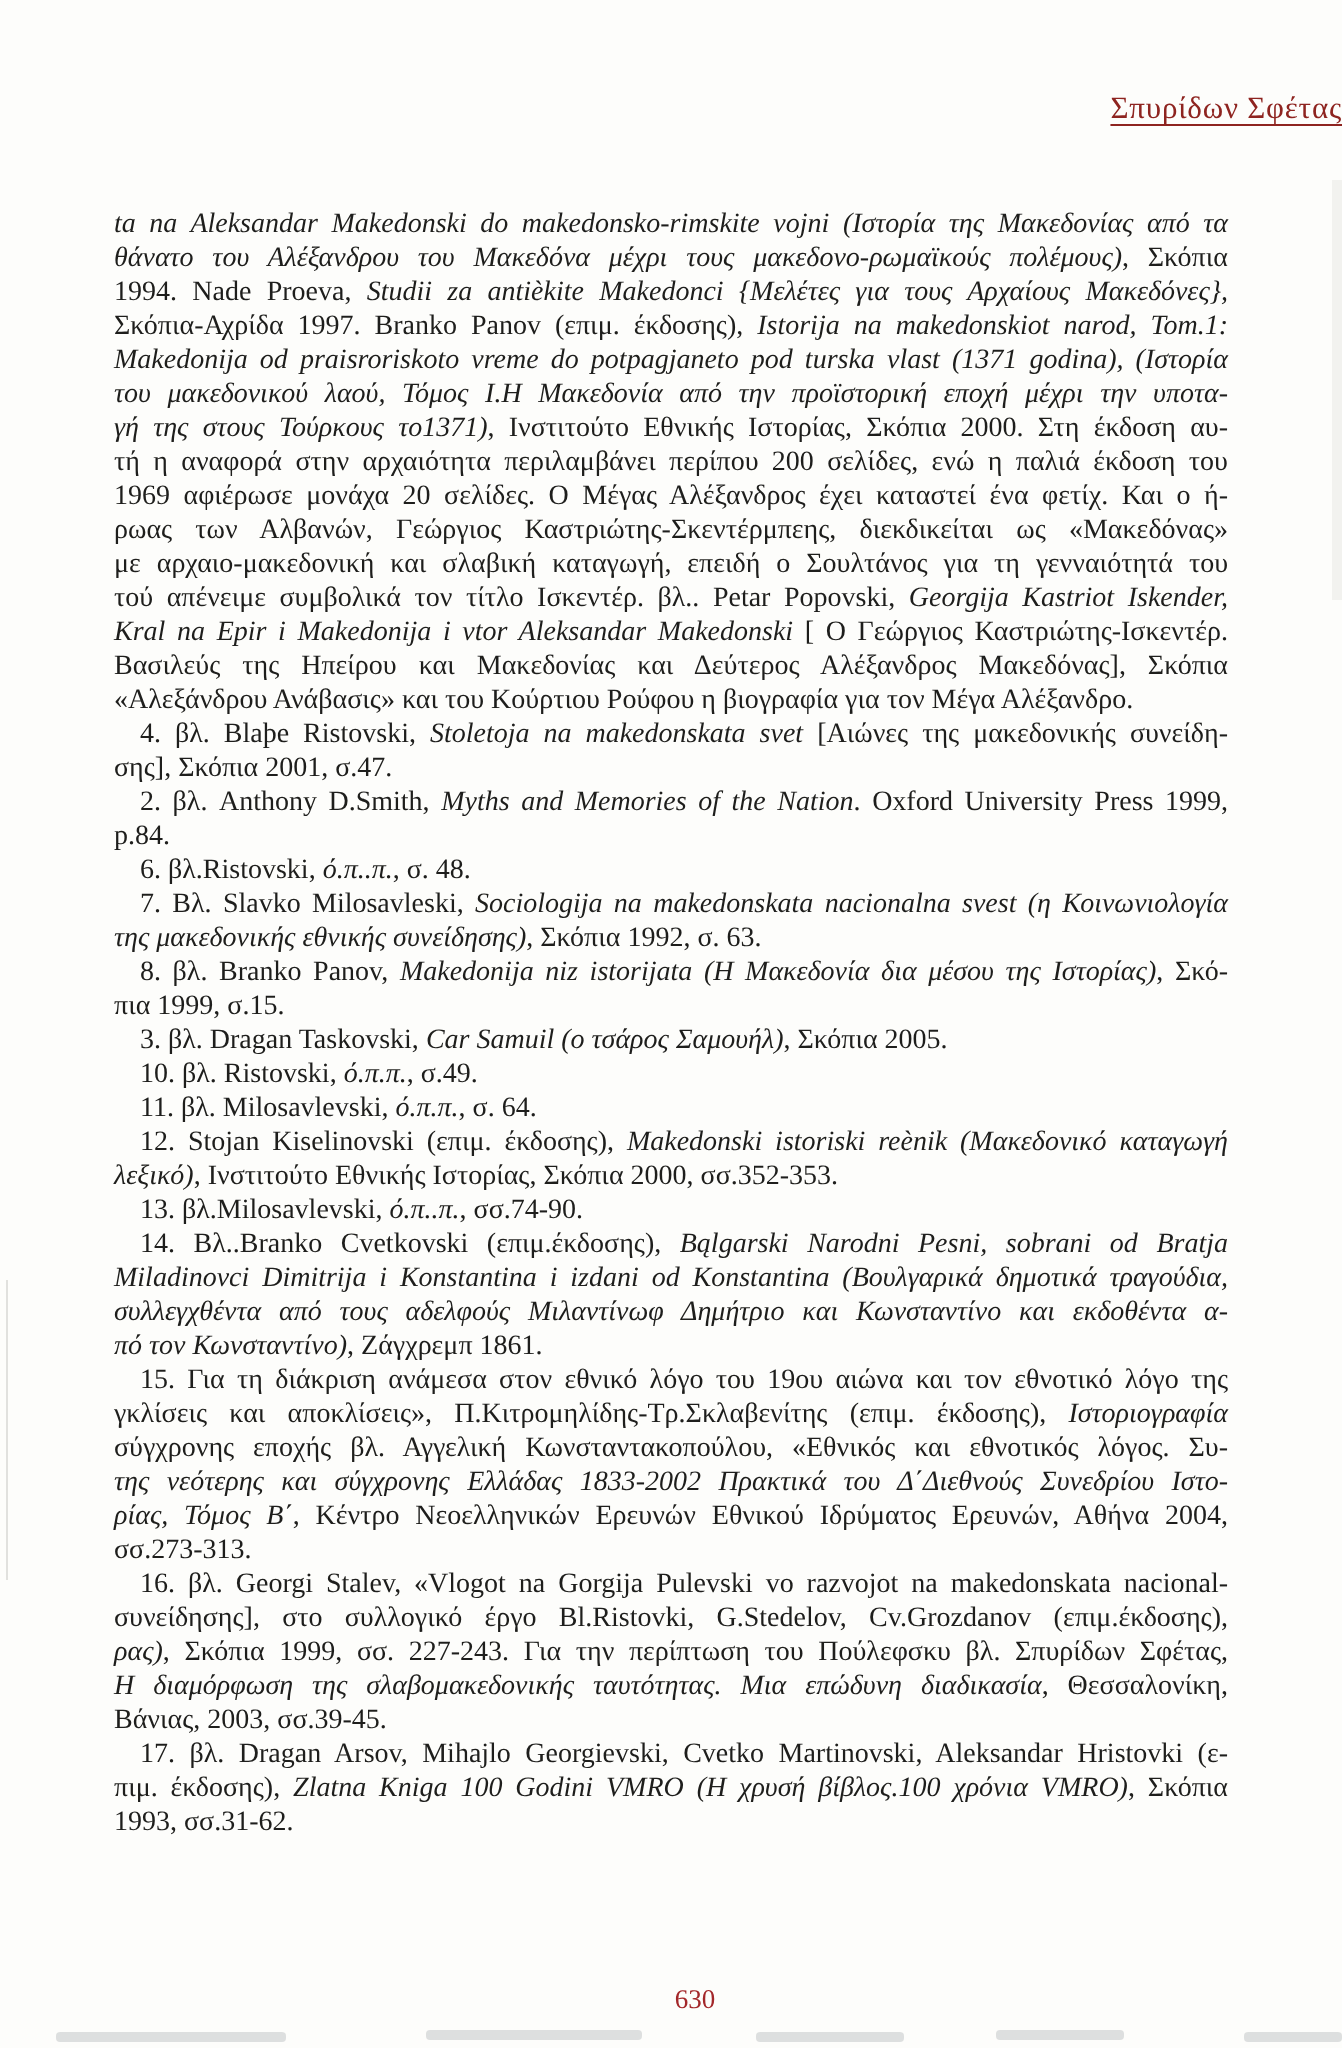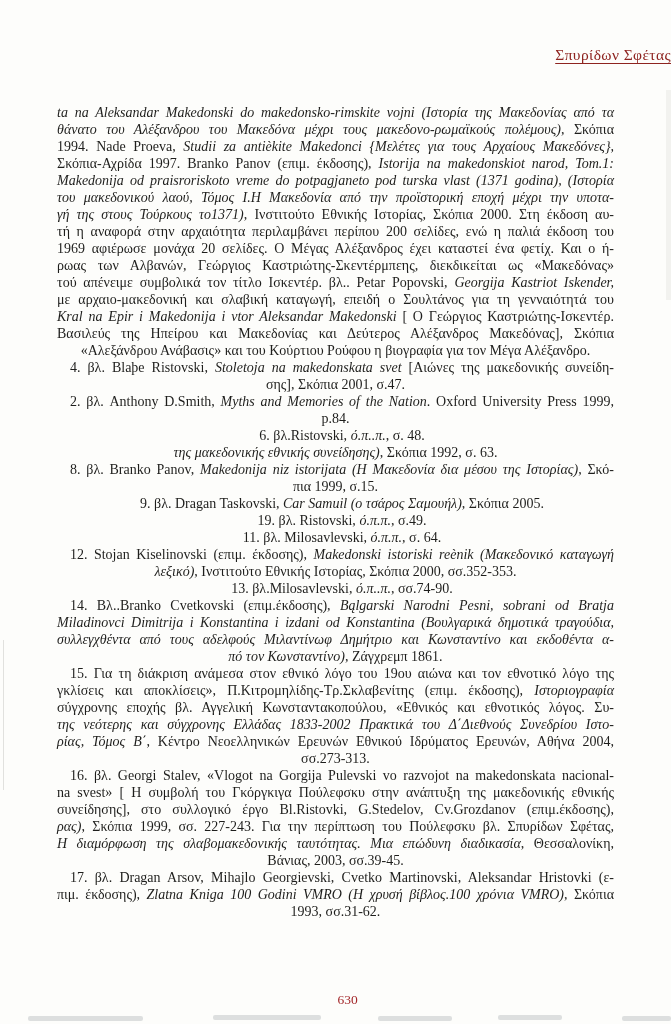--- a/index.html
+++ b/index.html
@@ -34,21 +34,21 @@
   .footnotes {
     position: absolute;
     top: 104px;
     left: 57px;
     width: 557px;
     font-size: 14px;
     line-height: 17px;
     text-rendering: optimizeLegibility;
   }
   .line {
-    text-align: center;
+    text-align: left;
   }
   .line.jfull {
     text-align: justify;
     text-align-last: justify;
   }
   .line.ind {
     text-indent: 13px;
   }
   .it { font-style: italic; }
   .pagenum {
@@ -99,51 +99,51 @@
       <div class="line jfull"><span class="it">ta na Aleksandar Makedonski do makedonsko-rimskite vojni (Ιστορία της Μακεδονίας από τα</span></div>
       <div class="line jfull"><span class="it">θάνατο του Αλέξανδρου του Μακεδόνα μέχρι τους μακεδονο-ρωμαϊκούς πολέμους)</span><span>, Σκόπια</span></div>
       <div class="line jfull"><span>1994. Nade Proeva, </span><span class="it">Studii za antièkite Makedonci {Μελέτες για τους Αρχαίους Μακεδόνες},</span></div>
       <div class="line jfull"><span>Σκόπια-Αχρίδα 1997. Branko Panov (επιμ. έκδοσης), </span><span class="it">Istorija na makedonskiot narod, Tom.1:</span></div>
       <div class="line jfull"><span class="it">Makedonija od praisroriskoto vreme do potpagjaneto pod turska vlast (1371 godina), (Ιστορία</span></div>
       <div class="line jfull"><span class="it">του μακεδονικού λαού, Τόμος Ι.Η Μακεδονία από την προϊστορική εποχή μέχρι την υποτα-</span></div>
       <div class="line jfull"><span class="it">γή της στους Τούρκους το1371)</span><span>, Ινστιτούτο Εθνικής Ιστορίας, Σκόπια 2000. Στη έκδοση αυ-</span></div>
       <div class="line jfull"><span>τή η αναφορά στην αρχαιότητα περιλαμβάνει περίπου 200 σελίδες, ενώ η παλιά έκδοση του</span></div>
       <div class="line jfull"><span>1969 αφιέρωσε μονάχα 20 σελίδες. Ο Μέγας Αλέξανδρος έχει καταστεί ένα φετίχ. Και ο ή-</span></div>
       <div class="line jfull"><span>ρωας των Αλβανών, Γεώργιος Καστριώτης-Σκεντέρμπεης, διεκδικείται ως «Μακεδόνας»</span></div>
+      <div class="line jfull"><span>με αρχαιο-μακεδονική και σλαβική καταγωγή, επειδή ο Σουλτάνος για τη γενναιότητά του</span></div>
       <div class="line jfull"><span>τού απένειμε συμβολικά τον τίτλο Ισκεντέρ. βλ.. Petar Popovski, </span><span class="it">Georgija Kastriot Iskender,</span></div>
-      <div class="line jfull"><span>με αρχαιο-μακεδονική και σλαβική καταγωγή, επειδή ο Σουλτάνος για τη γενναιότητά του</span></div>
       <div class="line jfull"><span class="it">Kral na Epir i Makedonija i vtor Aleksandar Makedonski</span><span> [ Ο Γεώργιος Καστριώτης-Ισκεντέρ.</span></div>
       <div class="line jfull"><span>Βασιλεύς της Ηπείρου και Μακεδονίας και Δεύτερος Αλέξανδρος Μακεδόνας], Σκόπια</span></div>
       <div class="line"><span>«Αλεξάνδρου Ανάβασις» και του Κούρτιου Ρούφου η βιογραφία για τον Μέγα Αλέξανδρο.</span></div>
       <div class="line ind jfull"><span>4. βλ. Blaþe Ristovski, </span><span class="it">Stoletoja na makedonskata svet</span><span> [Αιώνες της μακεδονικής συνείδη-</span></div>
       <div class="line"><span>σης], Σκόπια 2001, σ.47.</span></div>
       <div class="line ind jfull"><span>2. βλ. Anthony D.Smith, </span><span class="it">Myths and Memories of the Nation</span><span>. Oxford University Press 1999,</span></div>
       <div class="line"><span>p.84.</span></div>
       <div class="line ind"><span>6. βλ.Ristovski, </span><span class="it">ό.π..π.</span><span>, σ. 48.</span></div>
+      <div class="line ind jfull"><span>7. Βλ. Slavko Milosavleski, </span><span class="it">Sociologija na makedonskata nacionalna svest (η Κοινωνιολογία</span></div>
       <div class="line"><span class="it">της μακεδονικής εθνικής συνείδησης)</span><span>, Σκόπια 1992, σ. 63.</span></div>
       <div class="line ind jfull"><span>8. βλ. Branko Panov, </span><span class="it">Makedonija niz istorijata (Η Μακεδονία δια μέσου της Ιστορίας)</span><span>, Σκό-</span></div>
       <div class="line"><span>πια 1999, σ.15.</span></div>
-      <div class="line ind"><span>9. βλ. Dragan Taskovski, </span><span class="it">Car Samuil (ο τσάρος Σαμουήλ)</span><span>, Σκόπια 2005.</span></div>
-      <div class="line ind"><span>19. βλ. Ristovski, </span><span class="it">ό.π.π.</span><span>, σ.49.</span></div>
+      <div class="line ind"><span>3. βλ. Dragan Taskovski, </span><span class="it">Car Samuil (ο τσάρος Σαμουήλ)</span><span>, Σκόπια 2005.</span></div>
+      <div class="line ind"><span>10. βλ. Ristovski, </span><span class="it">ό.π.π.</span><span>, σ.49.</span></div>
       <div class="line ind"><span>11. βλ. Milosavlevski, </span><span class="it">ό.π.π.</span><span>, σ. 64.</span></div>
       <div class="line ind jfull"><span>12. Stojan Kiselinovski (επιμ. έκδοσης), </span><span class="it">Makedonski istoriski reènik (Μακεδονικό καταγωγή</span></div>
       <div class="line"><span class="it">λεξικό)</span><span>, Ινστιτούτο Εθνικής Ιστορίας, Σκόπια 2000, σσ.352-353.</span></div>
       <div class="line ind"><span>13. βλ.Milosavlevski, </span><span class="it">ό.π..π.</span><span>, σσ.74-90.</span></div>
       <div class="line ind jfull"><span>14. Βλ..Branko Cvetkovski (επιμ.έκδοσης), </span><span class="it">Bąlgarski Narodni Pesni, sobrani od Bratja</span></div>
       <div class="line jfull"><span class="it">Miladinovci Dimitrija i Konstantina i izdani od Konstantina (Βουλγαρικά δημοτικά τραγούδια,</span></div>
       <div class="line jfull"><span class="it">συλλεγχθέντα από τους αδελφούς Μιλαντίνωφ Δημήτριο και Κωνσταντίνο και εκδοθέντα α-</span></div>
       <div class="line"><span class="it">πό τον Κωνσταντίνο)</span><span>, Ζάγχρεμπ 1861.</span></div>
       <div class="line ind jfull"><span>15. Για τη διάκριση ανάμεσα στον εθνικό λόγο του 19ου αιώνα και τον εθνοτικό λόγο της</span></div>
       <div class="line jfull"><span>γκλίσεις και αποκλίσεις», Π.Κιτρομηλίδης-Τρ.Σκλαβενίτης (επιμ. έκδοσης), </span><span class="it">Ιστοριογραφία</span></div>
       <div class="line jfull"><span>σύγχρονης εποχής βλ. Αγγελική Κωνσταντακοπούλου, «Εθνικός και εθνοτικός λόγος. Συ-</span></div>
       <div class="line jfull"><span class="it">της νεότερης και σύγχρονης Ελλάδας 1833-2002 Πρακτικά του Δ΄Διεθνούς Συνεδρίου Ιστο-</span></div>
       <div class="line jfull"><span class="it">ρίας, Τόμος Β΄</span><span>, Κέντρο Νεοελληνικών Ερευνών Εθνικού Ιδρύματος Ερευνών, Αθήνα 2004,</span></div>
       <div class="line"><span>σσ.273-313.</span></div>
       <div class="line ind jfull"><span>16. βλ. Georgi Stalev, «Vlogot na Gorgija Pulevski vo razvojot na makedonskata nacional-</span></div>
-      <div class="line jfull"><span>na svest» [ Η συμβολή του Γκόργκιγα Πούλεφσκυ στην ανάπτυξη της μακεδονικής εθνικής</span></div>
       <div class="line jfull"><span>συνείδησης], στο συλλογικό έργο Bl.Ristovki, G.Stedelov, Cv.Grozdanov (επιμ.έκδοσης),</span></div>
       <div class="line jfull"><span class="it">ρας)</span><span>, Σκόπια 1999, σσ. 227-243. Για την περίπτωση του Πούλεφσκυ βλ. Σπυρίδων Σφέτας,</span></div>
       <div class="line jfull"><span class="it">Η διαμόρφωση της σλαβομακεδονικής ταυτότητας. Μια επώδυνη διαδικασία</span><span>, Θεσσαλονίκη,</span></div>
       <div class="line"><span>Βάνιας, 2003, σσ.39-45.</span></div>
       <div class="line ind jfull"><span>17. βλ. Dragan Arsov, Mihajlo Georgievski, Cvetko Martinovski, Aleksandar Hristovki (ε-</span></div>
       <div class="line jfull"><span>πιμ. έκδοσης), </span><span class="it">Zlatna Kniga 100 Godini VMRO (Η χρυσή βίβλος.100 χρόνια VMRO)</span><span>, Σκόπια</span></div>
       <div class="line"><span>1993, σσ.31-62.</span></div>
     </div>
 
   <div class="pagenum">630</div>

